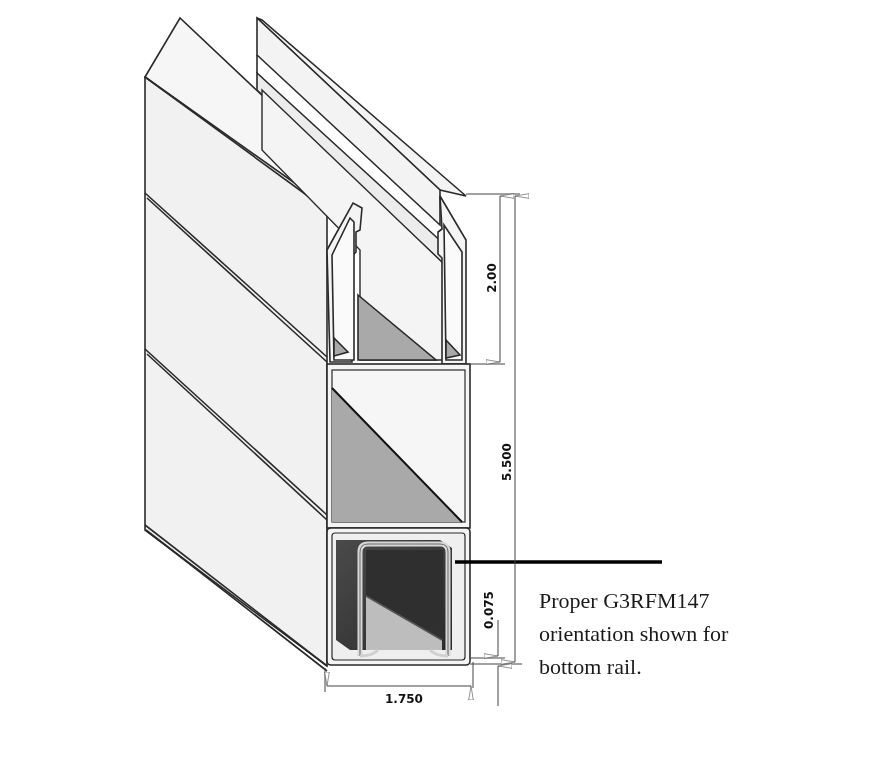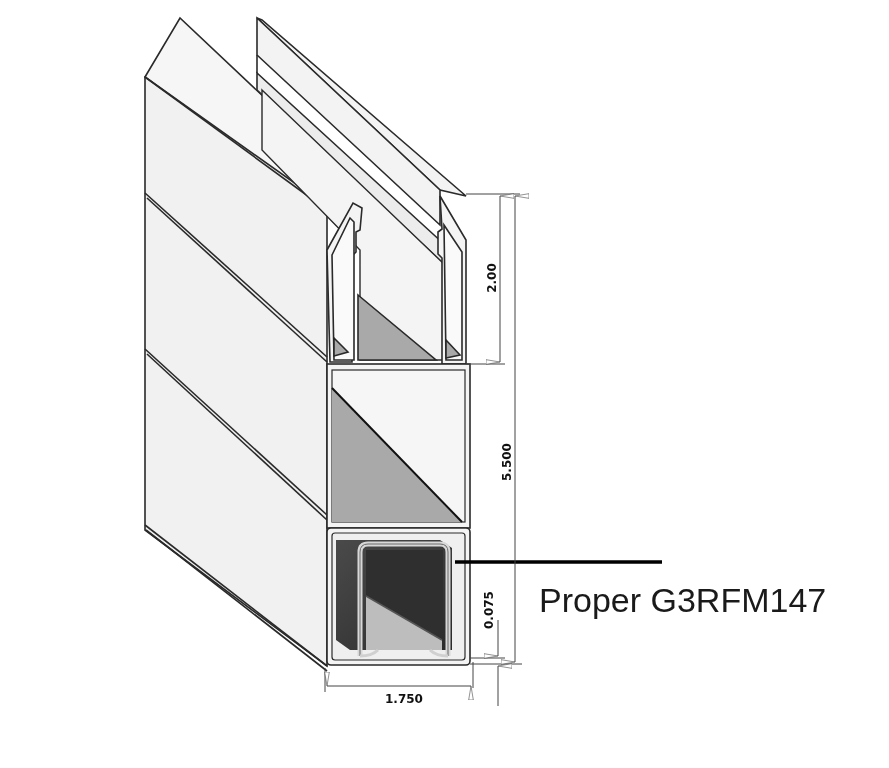--- a/index.html
+++ b/index.html
@@ -1,21 +1,21 @@
 <!DOCTYPE html>
 <html><head>
   <meta charset="utf-8">
   <style>
     html, body { margin: 0; padding: 0; background: #ffffff; }
     body { width: 889px; height: 768px; position: relative; overflow: hidden; }
     #drawing { position: absolute; left: 0; top: 0; width: 889px; height: 768px; }
     .caption {
       position: absolute; left: 539px; top: 584px; width: 300px;
-      font-family: Liberation Sans, sans-serif;
-      font-size: 34px; line-height: 33px; color: #1a1a1a;
+      font-family: Liberation Serif, serif;
+      font-size: 22px; line-height: 33px; color: #1a1a1a;
     }
     .caption div { white-space: nowrap; }
     .dim-text {
       font-family: "DejaVu Sans", "Liberation Sans", sans-serif;
       font-weight: bold; font-size: 12px; fill: #111;
     }
   </style>
 </head>
 <body>
 
@@ -118,13 +118,15 @@
   </g>
 
   <text class="dim-text" transform="translate(496,278) rotate(-90)" text-anchor="middle">2.00</text>
   <text class="dim-text" transform="translate(511,462) rotate(-90)" text-anchor="middle">5.500</text>
   <text class="dim-text" transform="translate(493,610) rotate(-90)" text-anchor="middle">0.075</text>
   <text class="dim-text" x="404" y="703" text-anchor="middle">1.750</text>
 </svg>
 
 <div class="caption">
   <div>Proper G3RFM147</div>
+  <div>orientation shown for</div>
+  <div>bottom rail.</div>
 </div>
 
 </body></html>

